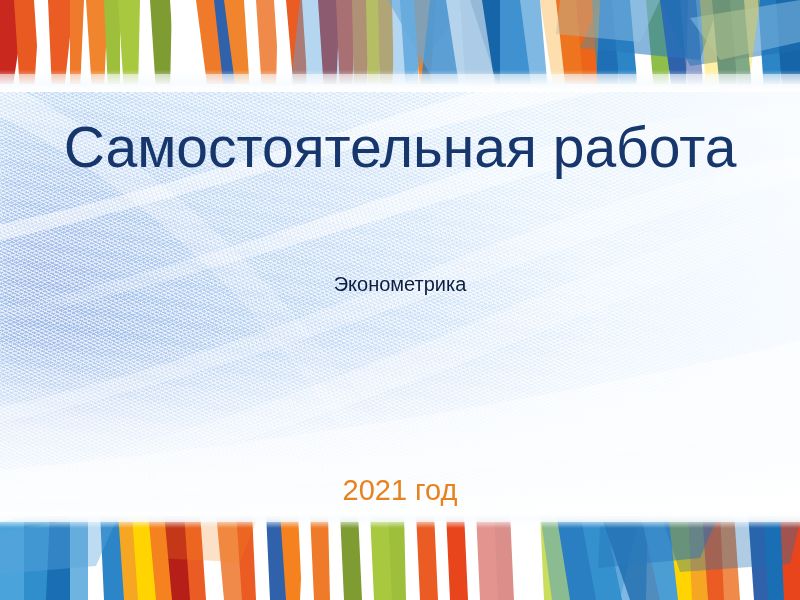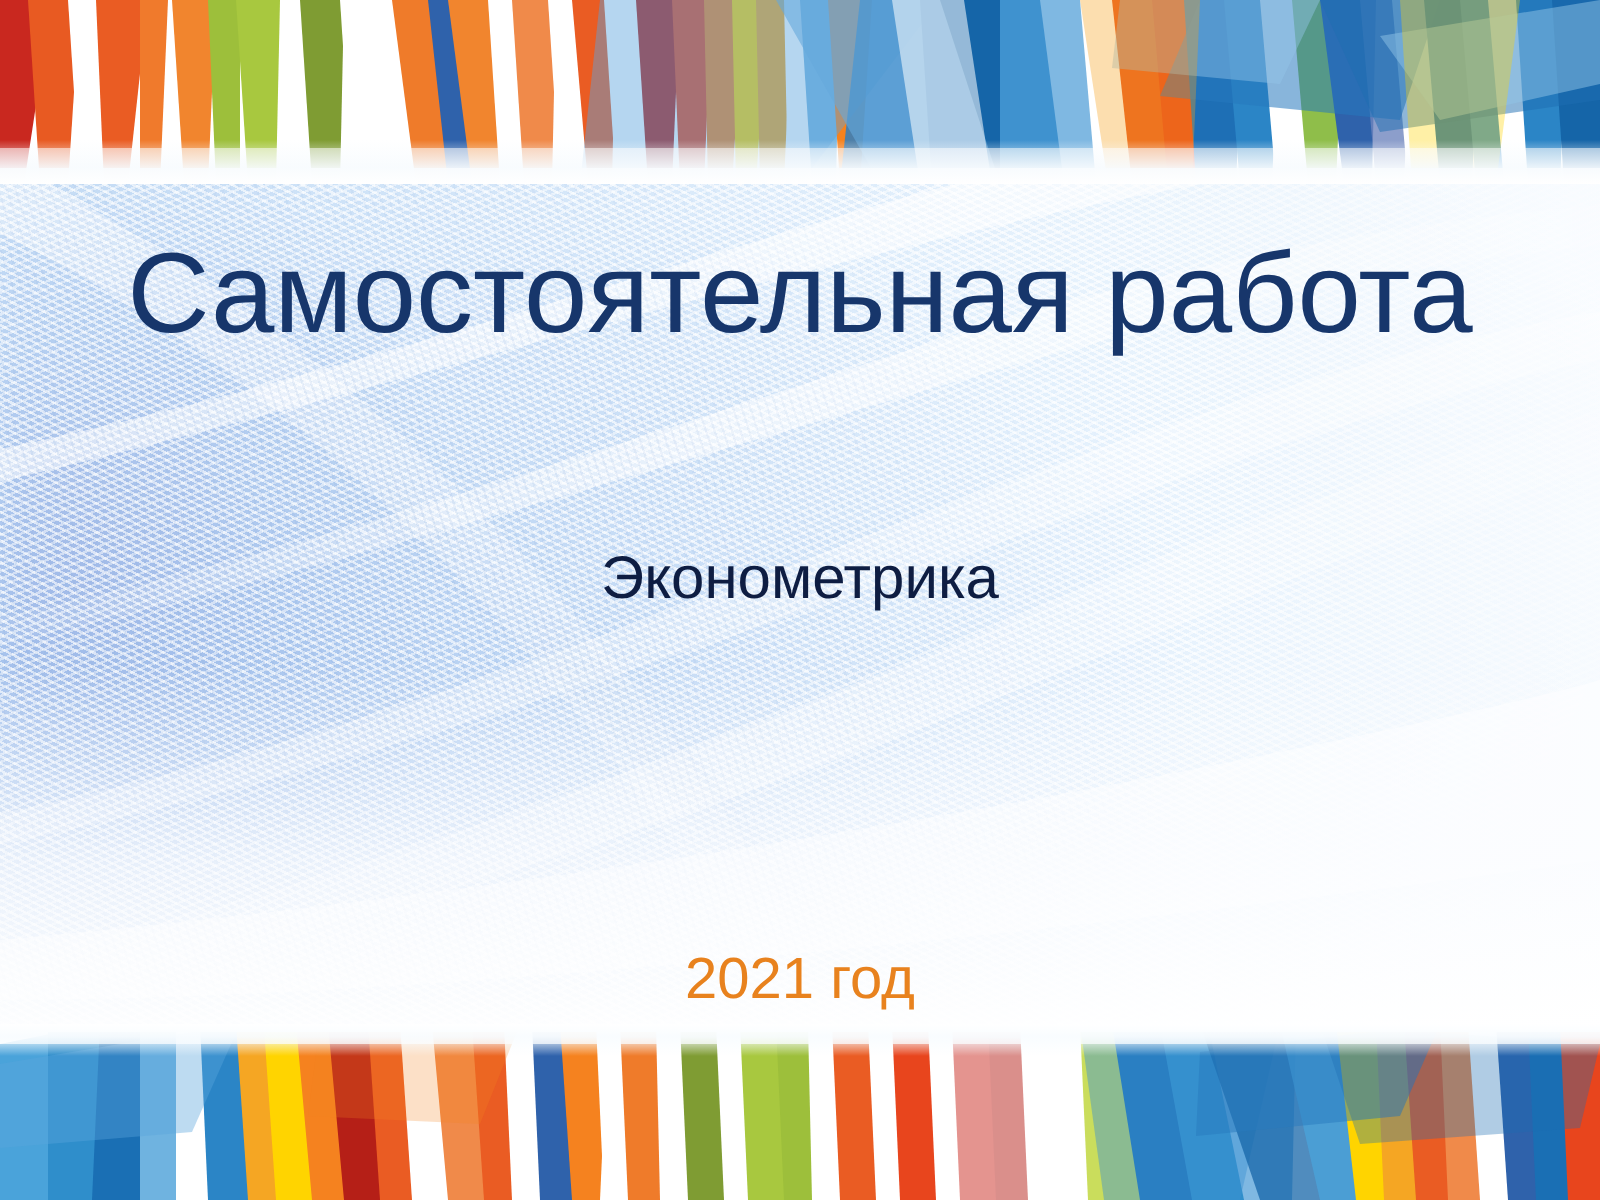--- a/index.html
+++ b/index.html
@@ -104,21 +104,21 @@
     font-weight: 400;
     color: #17366b;
     letter-spacing: 0px;
     white-space: nowrap;
   }
   .subtitle {
     position: absolute;
     left: 0; top: 273px;
     width: 800px;
     text-align: center;
-    font-size: 30px;
+    font-size: 20px;
     font-weight: 400;
     color: #0e1d42;
   }
   .year {
     position: absolute;
     left: 0; top: 474px;
     width: 800px;
     text-align: center;
     font-size: 29px;
     font-weight: 400;

